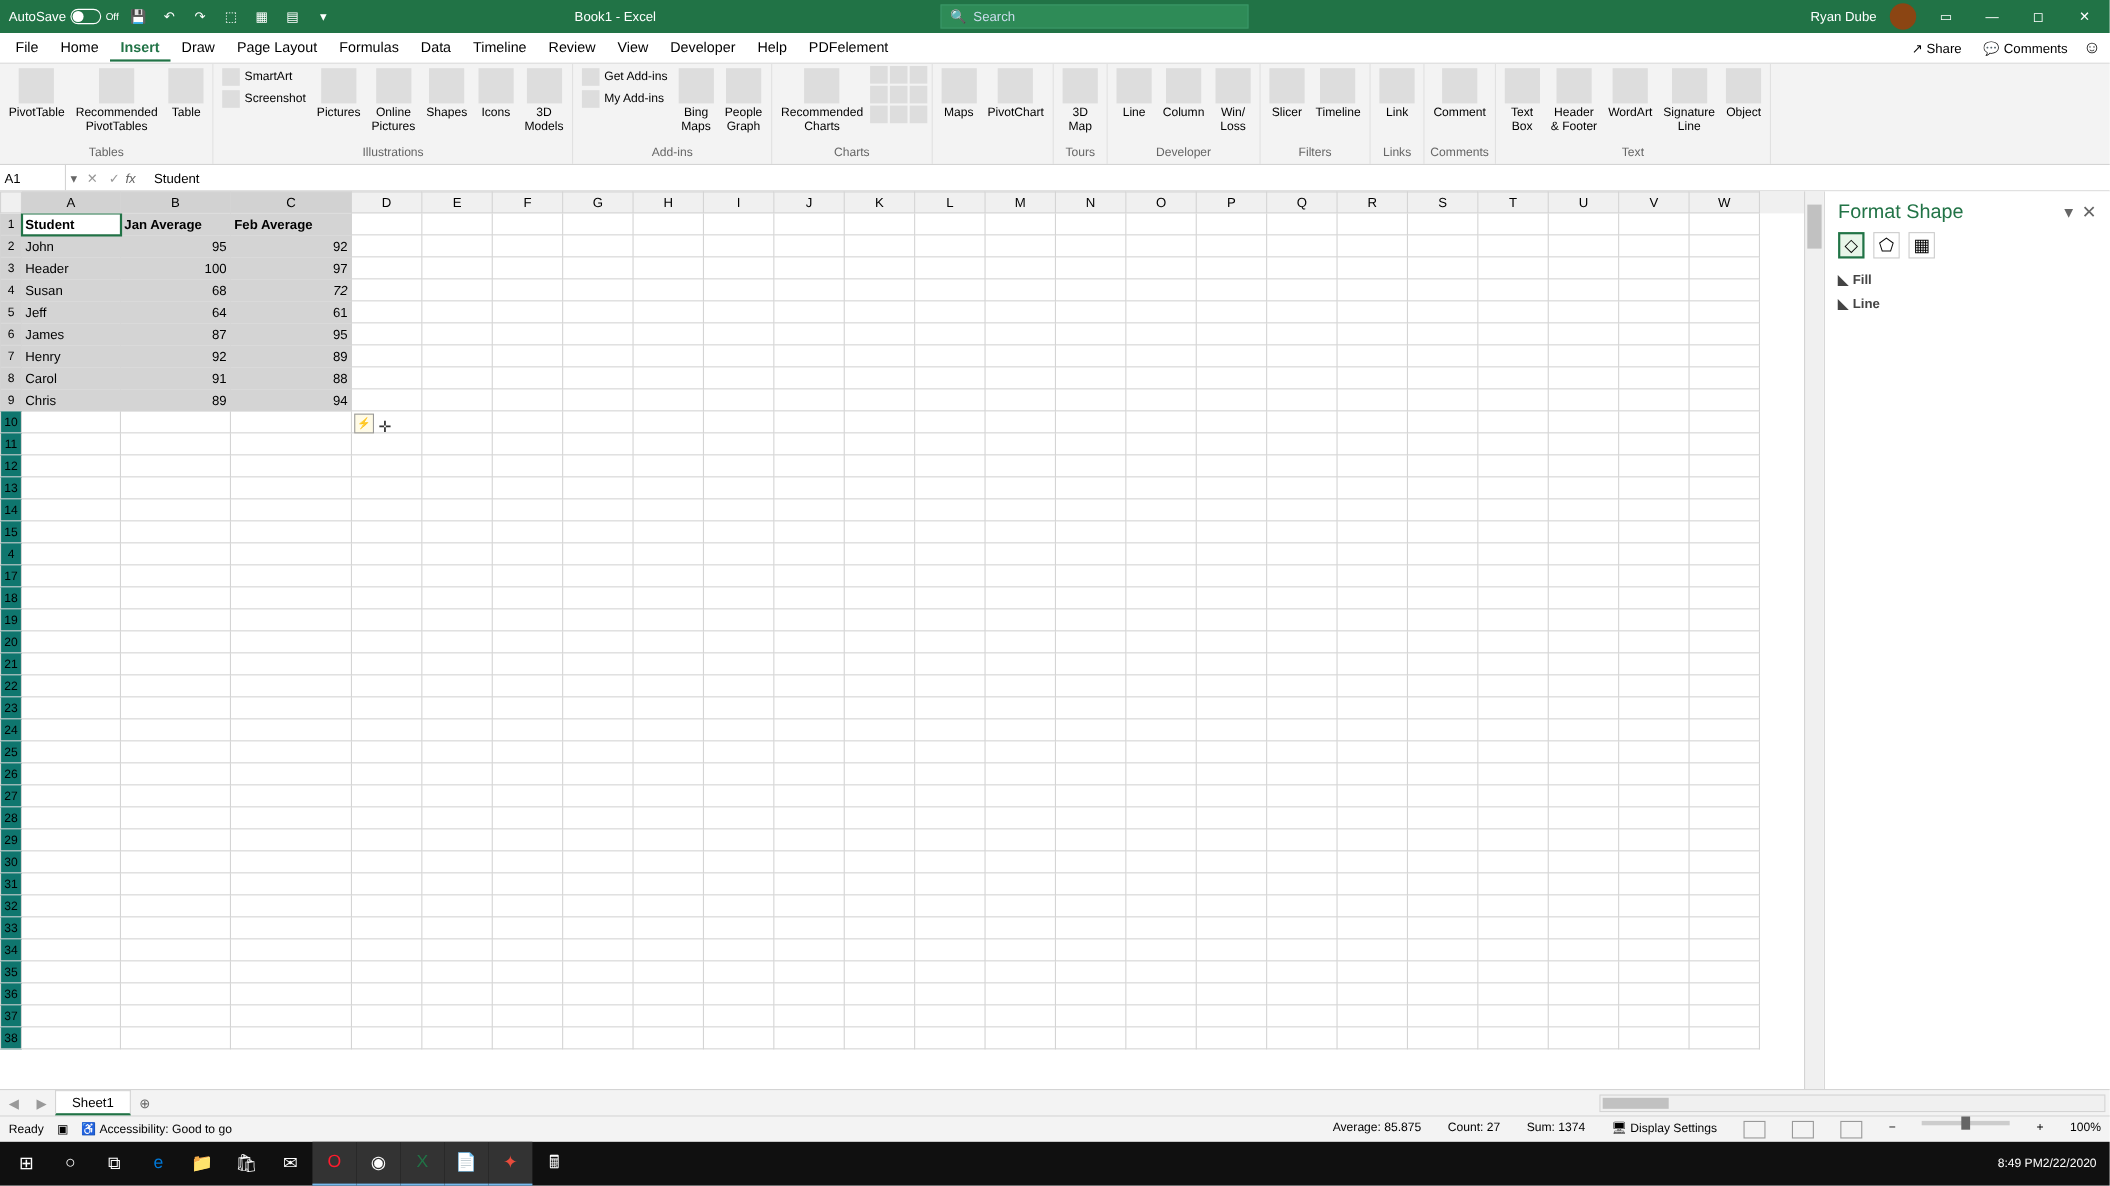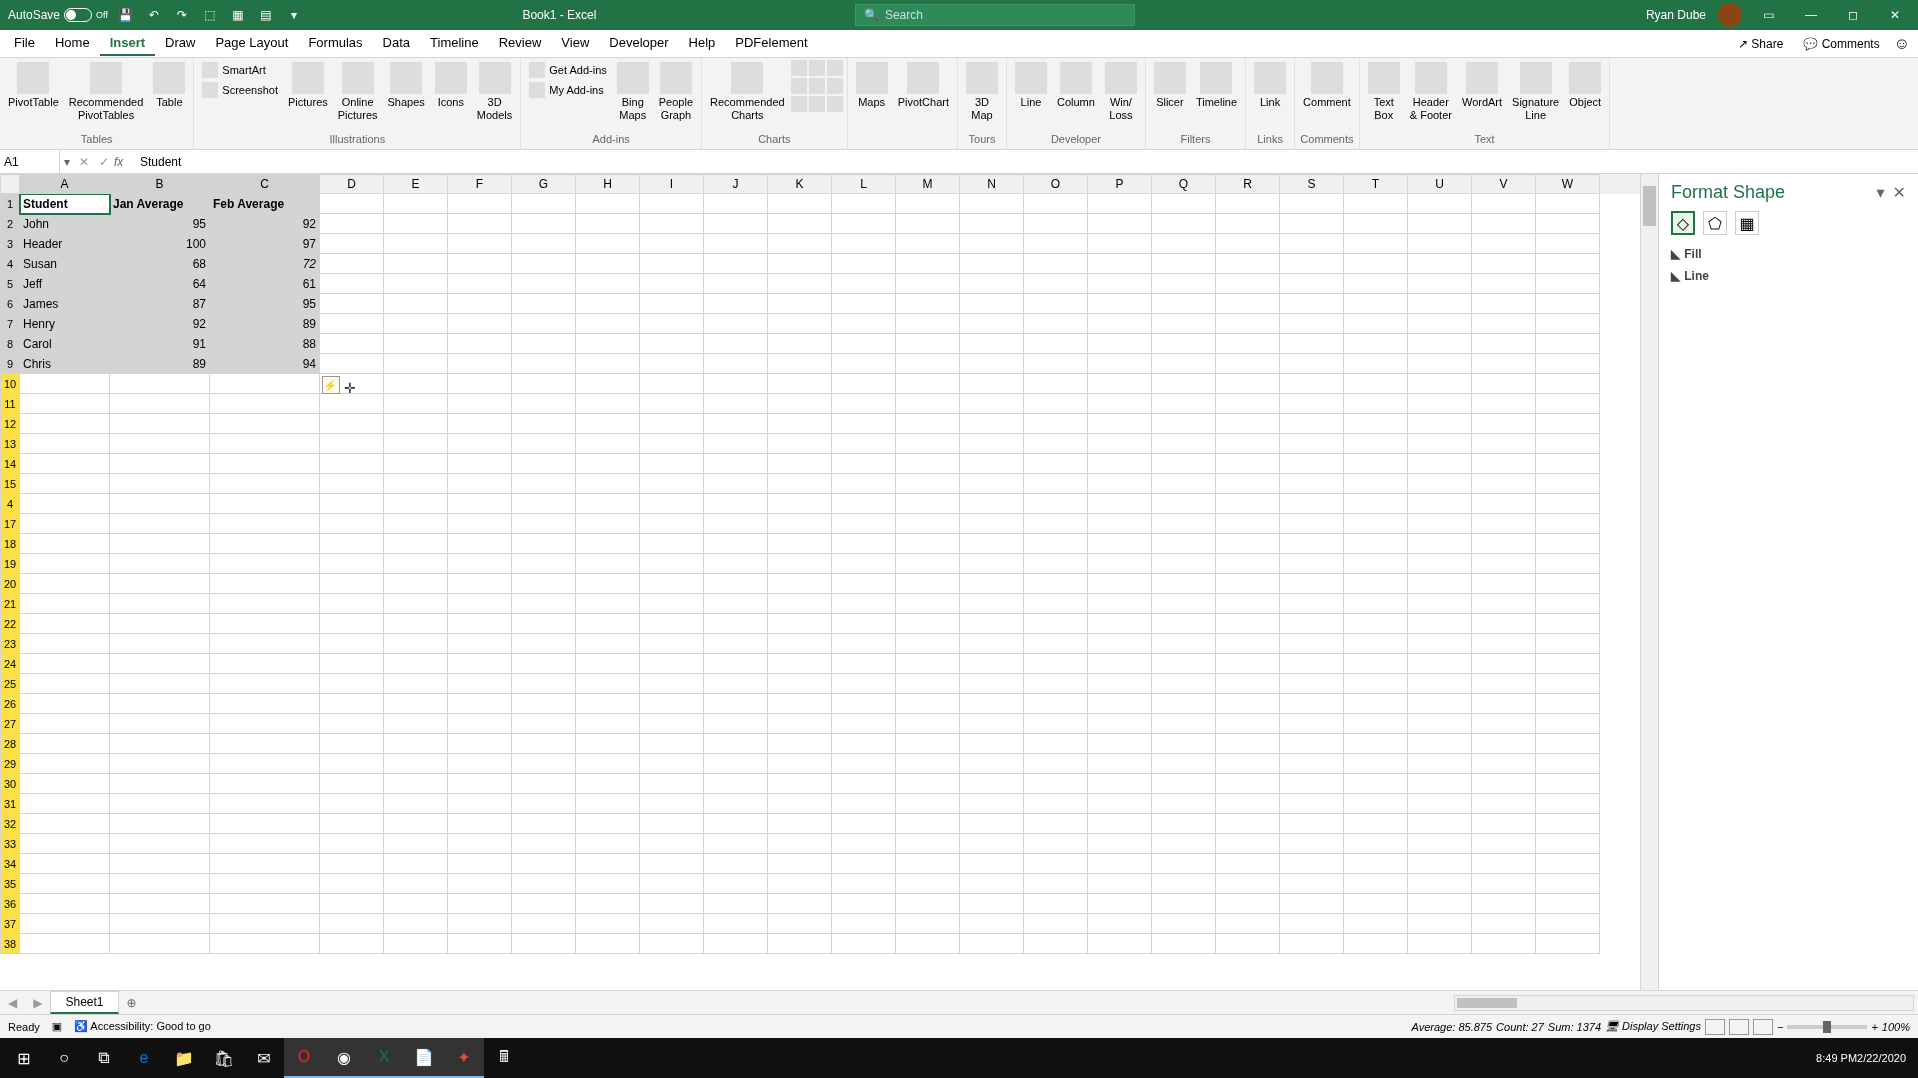--- a/index.html
+++ b/index.html
@@ -46,21 +46,21 @@
 
 
 .grid-area { display: flex; height: calc(100% - 30px - 28px - 92px - 24px - 24px - 24px - 40px); }
 .grid-main { flex: 1; display: flex; flex-direction: column; }
 .col-headers { display: flex; height: 20px; background: #f0f0f0; }
 .corner { width: 20px; border: 1px solid #d4d4d4; background: #f0f0f0; }
 .col-h { border: 1px solid #d4d4d4; border-left: none; display: flex; align-items: center; justify-content: center; font-size: 12px; cursor: pointer; }
 .col-h.sel { background: #d2d2d2; }
 .rows { flex: 1; overflow: hidden; }
 .row { display: flex; height: 20px; }
-.row-h { width: 20px; border: 1px solid #d4d4d4; border-top: none; background: #fde047; display: flex; align-items: center; justify-content: center; font-size: 11px; cursor: pointer; }
+.row-h { width: 20px; border: 1px solid #d4d4d4; border-top: none; background: #0f766e; display: flex; align-items: center; justify-content: center; font-size: 11px; cursor: pointer; }
 .row-h.sel { background: #d2d2d2; }
 .cell { border-right: 1px solid #d4d4d4; border-bottom: 1px solid #d4d4d4; padding: 0 3px; font-size: 12px; display: flex; align-items: center; overflow: hidden; }
 .cell.sel { background: #d4d4d4; }
 .cell.active { background: #fff; outline: 2px solid #217346; outline-offset: -1px; z-index: 2; }
 .cell.num { justify-content: flex-end; }
 .cell.bold { font-weight: 600; }
 .vscroll { width: 18px; background: #f0f0f0; border-left: 1px solid #d4d4d4; position: relative; }
 .vscroll-thumb { position: absolute; top: 12px; left: 2px; right: 2px; height: 40px; background: #c1c1c1; }
 
 
@@ -80,21 +80,21 @@
 .sheet-nav { padding: 0 8px; color: #999; cursor: pointer; }
 .sheet-tab { padding: 3px 14px; background: #fff; border: 1px solid #d4d4d4; border-bottom: 2px solid #217346; cursor: pointer; }
 .sheet-add { padding: 0 8px; cursor: pointer; color: #666; }
 .hscroll-area { flex: 1; display: flex; justify-content: flex-end; padding-right: 4px; }
 .hscroll { width: 460px; height: 16px; background: #f0f0f0; border: 1px solid #d4d4d4; position: relative; }
 .hscroll-thumb { position: absolute; left: 2px; top: 2px; bottom: 2px; width: 60px; background: #c1c1c1; }
 
 
 .status-bar { height: 24px; background: #f3f3f3; border-top: 1px solid #d4d4d4; display: flex; align-items: center; font-size: 11px; padding: 0 8px; }
 .status-left { display: flex; gap: 12px; align-items: center; }
-.status-right { margin-left: auto; display: flex; gap: 4px; align-items: center; font-style: italic; }
+.status-right { margin-left: auto; display: flex; gap: 24px; align-items: flex-start; }
 .view-btn { width: 20px; height: 16px; border: 1px solid #999; cursor: pointer; }
 .zoom-slider { width: 80px; height: 4px; background: #ccc; position: relative; }
 .zoom-slider::after { content: ""; position: absolute; width: 8px; height: 12px; background: #666; top: -4px; left: 36px; }
 
 
 .taskbar { position: absolute; bottom: 0; left: 0; right: 0; height: 40px; background: #101010; display: flex; align-items: center; padding: 0 4px; }
 .tb-btn { width: 40px; height: 40px; display: flex; align-items: center; justify-content: center; cursor: pointer; color: #fff; }
 .tb-btn.active { border-bottom: 2px solid #76b9ed; background:#333; }
 .tb-right { margin-left: auto; display: flex; align-items: center; color: #fff; font-size: 11px; padding-right: 8px; text-align: right; }
 

